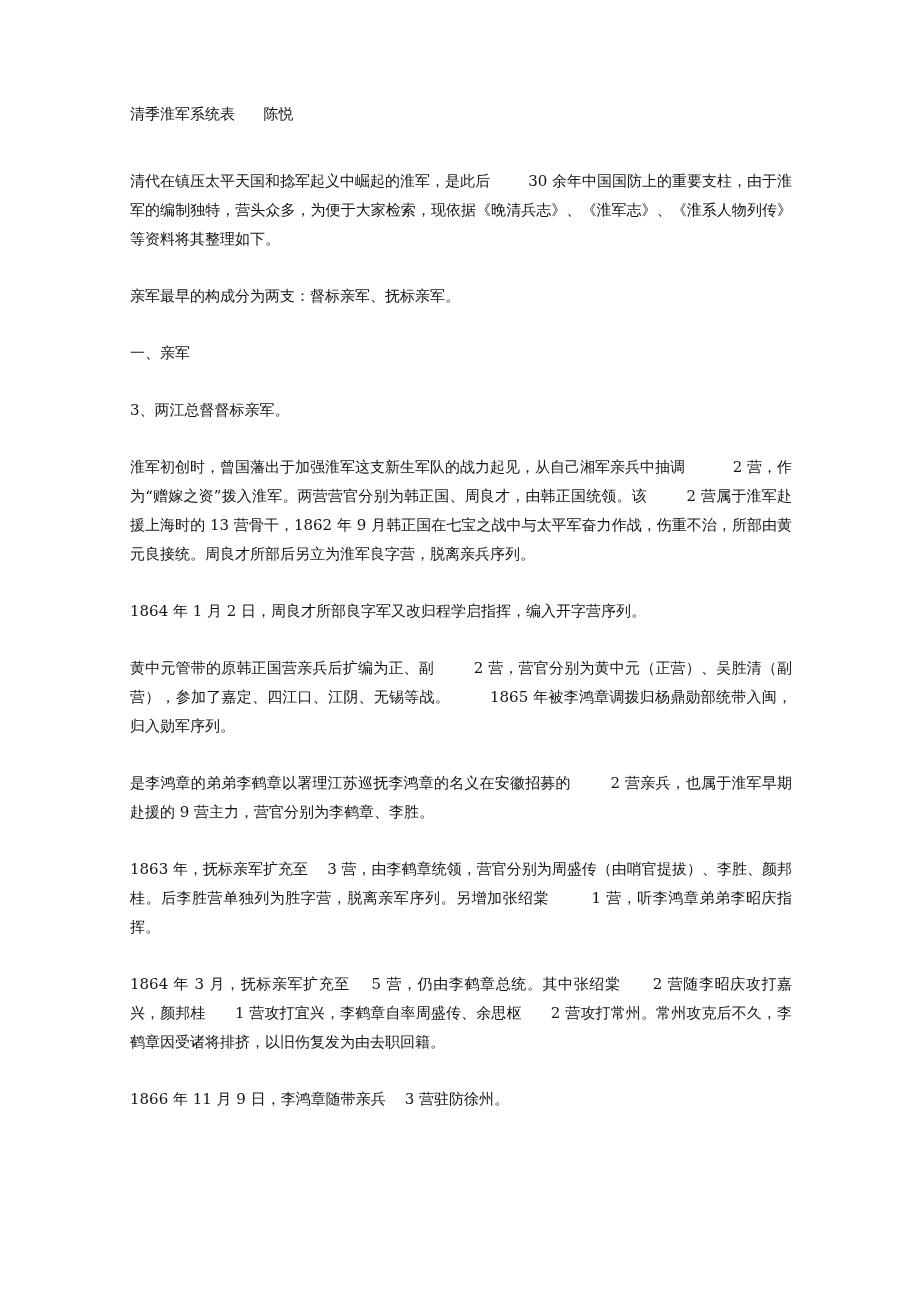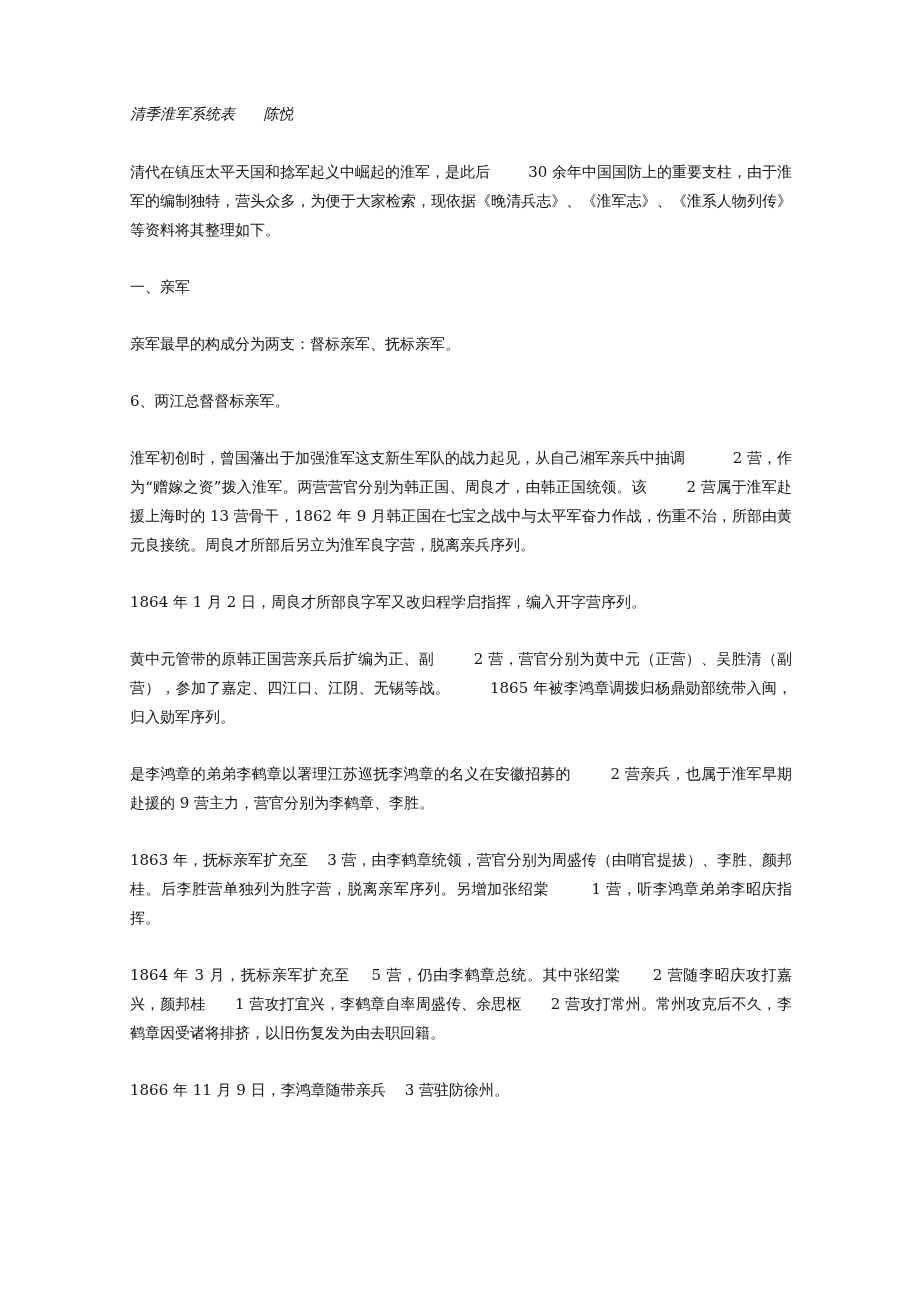--- a/index.html
+++ b/index.html
@@ -20,36 +20,35 @@
     overflow: hidden;
   }
   .page p {
     margin: 0 0 28px 0;
     line-height: 29px;
     text-align: justify;
     white-space: pre-wrap;
     word-break: break-all;
   }
   .page p.title {
-    margin-bottom: 29px;
-    font-style: italic;
+    margin-bottom: 38px;
   }
   .page p:last-child {
     margin-bottom: 0;
   }
 </style>
 </head>
 <body>
 
 <div class="page">
   <p class="title">清季淮军系统表      陈悦</p>
   <p>清代在镇压太平天国和捻军起义中崛起的淮军，是此后        30 余年中国国防上的重要支柱，由于淮军的编制独特，营头众多，为便于大家检索，现依据《晚清兵志》、《淮军志》、《淮系人物列传》等资料将其整理如下。</p>
+  <p>亲军最早的构成分为两支：督标亲军、抚标亲军。</p>
   <p>一、亲军</p>
-  <p>亲军最早的构成分为两支：督标亲军、抚标亲军。</p>
-  <p>6、两江总督督标亲军。</p>
+  <p>3、两江总督督标亲军。</p>
   <p>淮军初创时，曾国藩出于加强淮军这支新生军队的战力起见，从自己湘军亲兵中抽调          2 营，作为“赠嫁之资”拨入淮军。两营营官分别为韩正国、周良才，由韩正国统领。该        2 营属于淮军赴援上海时的 13 营骨干，1862 年 9 月韩正国在七宝之战中与太平军奋力作战，伤重不治，所部由黄元良接统。周良才所部后另立为淮军良字营，脱离亲兵序列。</p>
   <p>1864 年 1 月 2 日，周良才所部良字军又改归程学启指挥，编入开字营序列。</p>
   <p>黄中元管带的原韩正国营亲兵后扩编为正、副        2 营，营官分别为黄中元（正营）、吴胜清（副营），参加了嘉定、四江口、江阴、无锡等战。        1865 年被李鸿章调拨归杨鼎勋部统带入闽，归入勋军序列。</p>
   <p>是李鸿章的弟弟李鹤章以署理江苏巡抚李鸿章的名义在安徽招募的        2 营亲兵，也属于淮军早期赴援的 9 营主力，营官分别为李鹤章、李胜。</p>
   <p>1863 年，抚标亲军扩充至    3 营，由李鹤章统领，营官分别为周盛传（由哨官提拔）、李胜、颜邦桂。后李胜营单独列为胜字营，脱离亲军序列。另增加张绍棠        1 营，听李鸿章弟弟李昭庆指挥。</p>
   <p>1864 年 3 月，抚标亲军扩充至    5 营，仍由李鹤章总统。其中张绍棠      2 营随李昭庆攻打嘉兴，颜邦桂      1 营攻打宜兴，李鹤章自率周盛传、余思枢      2 营攻打常州。常州攻克后不久，李鹤章因受诸将排挤，以旧伤复发为由去职回籍。</p>
   <p>1866 年 11 月 9 日，李鸿章随带亲兵    3 营驻防徐州。</p>
 </div>
 
 </body></html>

